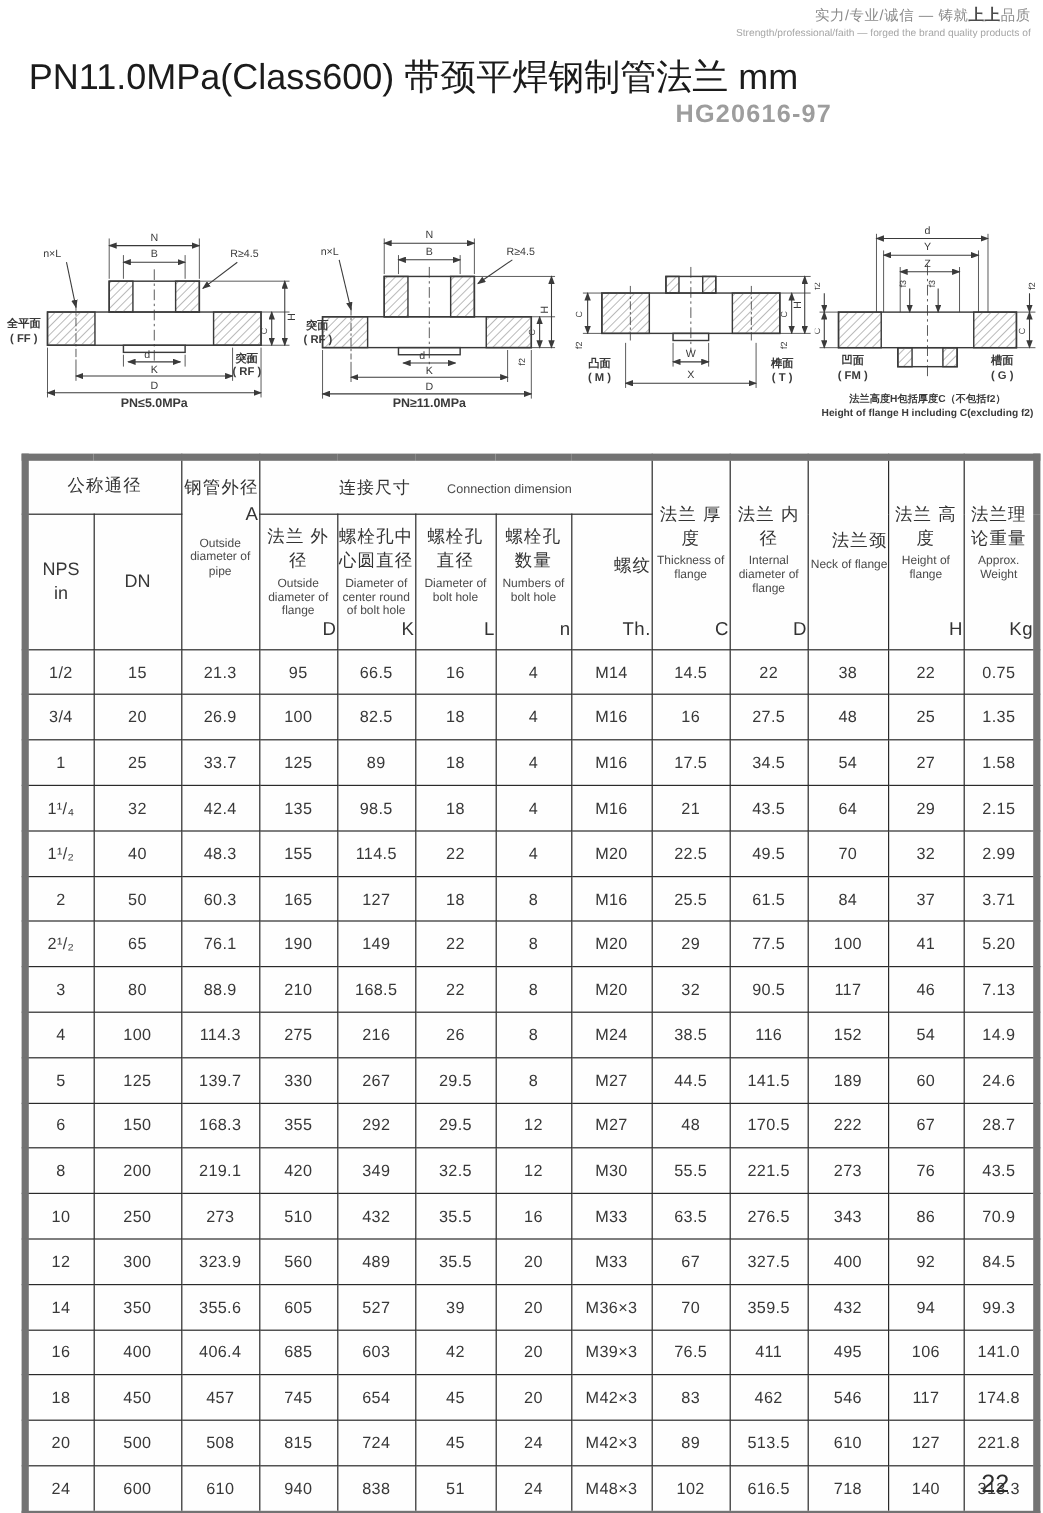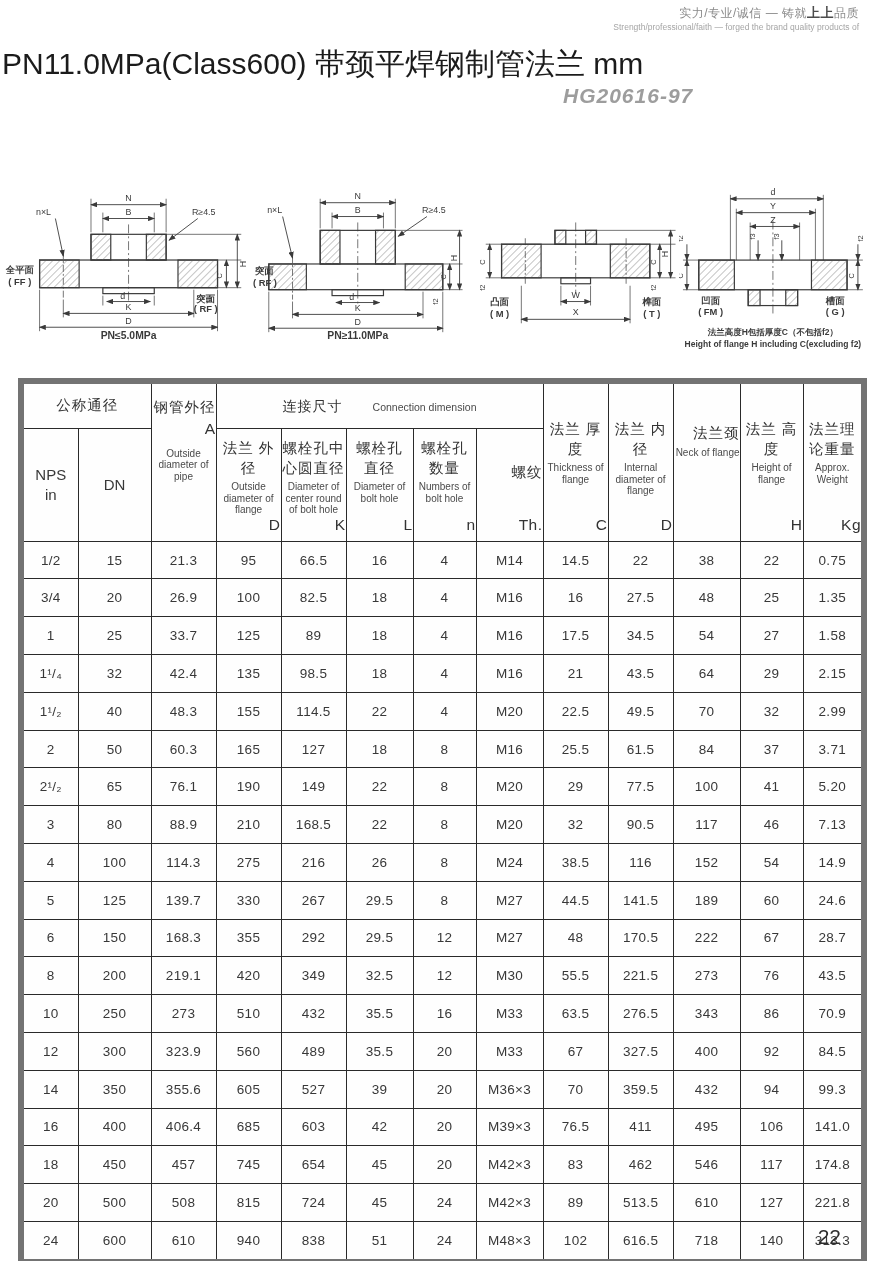--- a/index.html
+++ b/index.html
@@ -8,24 +8,24 @@
     font-family:"Liberation Sans","DejaVu Sans",sans-serif;color:#2e2e2e;
     overflow:hidden;
   }
   
   .slogan{position:absolute;top:5px;right:10px;text-align:right;line-height:1.25;}
   .slogan .cn{font-size:12px;color:#8a8a8a;letter-spacing:.5px;}
   .slogan .cn b{color:#4c4c4c;font-size:13px;}
   .slogan .en{font-size:8.5px;color:#a5a5a5;margin-top:1px;}
   .slogan .web{font-size:17px;color:#34aee0;font-style:italic;font-weight:bold;margin-top:3px;letter-spacing:.5px;}
   
-  .titleblock{position:absolute;left:2px;top:44px;}
+  .titleblock{position:absolute;left:24px;top:44px;}
   .title-main{font-size:30px;font-weight:400;color:#1b1b1b;letter-spacing:0px;white-space:nowrap;}
   .title-sub{font-size:20px;font-weight:400;color:#252525;margin-top:8px;}
-  .std-code{position:absolute;left:563px;top:84px;font-size:21px;font-weight:bold;font-style:italic;color:#9d9d9d;letter-spacing:1px;}
+  .std-code{position:absolute;left:563px;top:84px;font-size:21px;font-weight:bold;color:#9d9d9d;letter-spacing:1px;}
   
   .drawings{position:absolute;left:4px;top:182px;width:862px;display:flex;align-items:flex-start;}
   svg text{font-family:"Liberation Sans","DejaVu Sans",sans-serif;fill:#3a3a3a;}
   svg .dimtxt{font-size:9px;}
   svg .small{font-size:7.5px;}
   svg .face{font-size:9.5px;font-weight:bold;}
   svg .cap{font-size:10.5px;font-weight:bold;}
   svg .note{font-size:8.6px;font-weight:bold;}
   
   table.spec{
@@ -352,21 +352,21 @@
           </div>
       </th>
       <th rowspan="2" class="fullh">
         <div class="stack">
             <span class="cn">法兰 内径</span>
             <span class="en">Internal diameter of flange</span>
             <span class="letter">D</span>
           </div>
       </th>
       <th rowspan="2" class="fullh">
-        <div class="stack" style="padding-top:40px">
+        <div class="stack" style="padding-top:58px">
             <span class="cn">法兰颈</span>
             <span class="en">Neck of flange</span>
           </div>
       </th>
       <th rowspan="2" class="fullh">
         <div class="stack">
             <span class="cn">法兰 高度</span>
             <span class="en">Height of flange</span>
             <span class="letter">H</span>
           </div>

